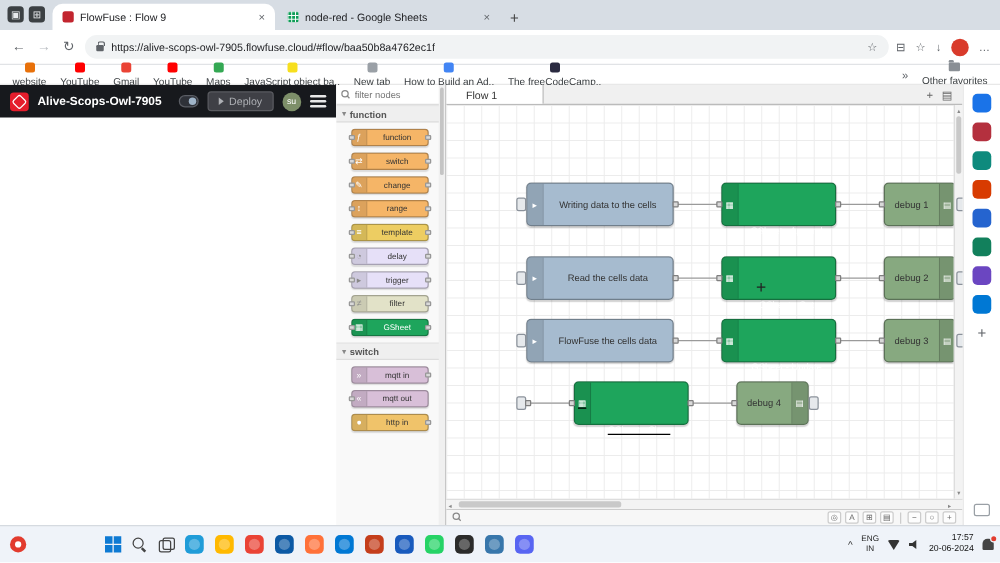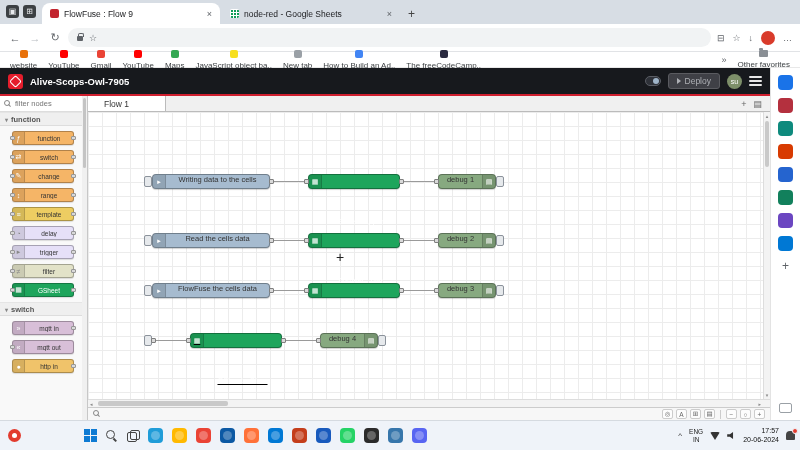--- a/index.html
+++ b/index.html
@@ -35,21 +35,21 @@
   .bookmarks { height:16px; background:#fff; border-bottom:1px solid #e8e8e8; display:flex; align-items:center; gap:11px; padding:0 10px; font-size:8px; color:#3c4043; flex:0 0 auto; }
   .bm { display:flex; align-items:center; gap:3px; white-space:nowrap;flex-direction:column; }
   .bm-ico { width:8px; height:8px; border-radius:2px; flex:0 0 auto; }
   .bm-spacer { flex:1; }
   .bm-chevron { color:#5f6368; font-size:9px; }
   .folder { width:9px; height:7px; background:#8a8f95; border-radius:1px; position:relative; }
   .folder::before { content:""; position:absolute; top:-2px; left:0; width:4px; height:2px; background:#8a8f95; border-radius:1px 1px 0 0; }
 
   
   .content-row { flex:1; display:flex; min-height:0; }
-  .page { flex:1; display:flex; flex-direction:column; min-width:0; }
+  .page { flex:1; display:flex; flex-direction:row; min-width:0; }
 
   
   .app-header { height:26px; background:#17191d; display:flex; align-items:center; gap:7px; padding:0 8px; }
   .ff-logo { width:15px; height:15px; border-radius:3px; position:relative; }
   .ff-logo::after { content:""; position:absolute; inset:3px; border:1.5px solid #fff; border-radius:2px; transform:rotate(45deg); }
   .app-title { color:#fff; font-size:9.5px; font-weight:bold; }
   .hdr-spacer { flex:1; }
   .env-icon { width:16px; height:10px; background:#2e3138; border:1px solid #5a5d64; border-radius:5px; position:relative; }
   .env-icon::after { content:""; position:absolute; right:1px; top:1px; width:6px; height:6px; border-radius:50%; background:#9fb4c8; }
   .deploy-btn { height:16px; background:#3f4046; border:1px solid #5a5b60; border-radius:3px; color:#aeb0b5; font-size:8.5px; display:flex; align-items:center; gap:4px; padding:0 8px; }
@@ -78,21 +78,21 @@
 
   
   .canvas { flex:1; display:flex; flex-direction:column; min-width:0; background:#fff; }
   .flow-tabs { height:16px; background:#f0f0f0; border-bottom:1px solid #bbb; display:flex; align-items:stretch; flex:0 0 auto; }
   .flow-tab { background:#fff; border-right:1px solid #bbb; padding:0 16px; font-size:8.5px; color:#333; display:flex; align-items:center; min-width:78px; }
   .ft-actions { margin-left:auto; display:flex; align-items:center; gap:7px; padding:0 8px; color:#666; font-size:9px; }
   .canvas-body { position:relative; flex:1; overflow:hidden;
     background-image:linear-gradient(#ececec 1px,transparent 1px),linear-gradient(90deg,#ececec 1px,transparent 1px);
     background-size:14px 14px; }
   .flow-row { position:absolute; display:flex; align-items:center; }
-  .node { position:relative; height:15px; border-radius:4px; border:1px solid rgba(0,0,0,0.32); display:flex; align-items:flex-start; box-shadow:0 1px 1px rgba(0,0,0,0.18); }
+  .node { position:relative; height:35px; border-radius:4px; border:1px solid rgba(0,0,0,0.32); display:flex; align-items:center; box-shadow:0 1px 1px rgba(0,0,0,0.18); }
   .node .nicon { width:13px; align-self:stretch; background:rgba(0,0,0,0.12); color:#fff; font-size:7px; display:flex; align-items:center; justify-content:center; }
   .node .nicon.left { border-right:1px solid rgba(0,0,0,0.15); border-radius:3px 0 0 3px; }
   .node .nicon.right { border-left:1px solid rgba(0,0,0,0.15); border-radius:0 3px 3px 0; }
   .node .nlabel { flex:1; text-align:center; font-size:7.5px; color:#333; white-space:nowrap; overflow:hidden; padding:0 2px; }
   .node.gsheet-node .nlabel { color:#fff;margin-top:42px; }
   .inject-node { width:118px; }
   .gsheet-node { width:92px; }
   .debug-node { width:58px; }
   .sq-btn { width:8px; height:11px; background:#e6e9ec; border:1px solid #8b929b; border-radius:2px; z-index:2; }
   .cport { width:5px; height:5px; background:#d9d9d9; border:1px solid #7f7f7f; border-radius:1px; margin:0 -1px; z-index:2; }
@@ -181,20 +181,21 @@
     </div>
     <div class="newtab-btn">+</div>
   </div>
 
   <div class="toolbar">
     <div class="nav-btn">←</div>
     <div class="nav-btn dim">→</div>
     <div class="nav-btn">↻</div>
     <div class="addressbar">
       <div class="lock"></div>
+      <input class="url-input" readonly="" value="https://alive-scops-owl-7905.flowfuse.cloud/#flow/baa50b8a4762ec1f" style="">
       <div class="pill-icon">☆</div>
     </div>
     <div class="tb-right">
       <div class="tb-icon">⊟</div>
       <div class="tb-icon">☆</div>
       <div class="tb-icon">↓</div>
       <div class="profile-avatar" style="background: rgb(217, 59, 43);"></div>
       <div class="tb-icon">…</div>
     </div>
   </div>

